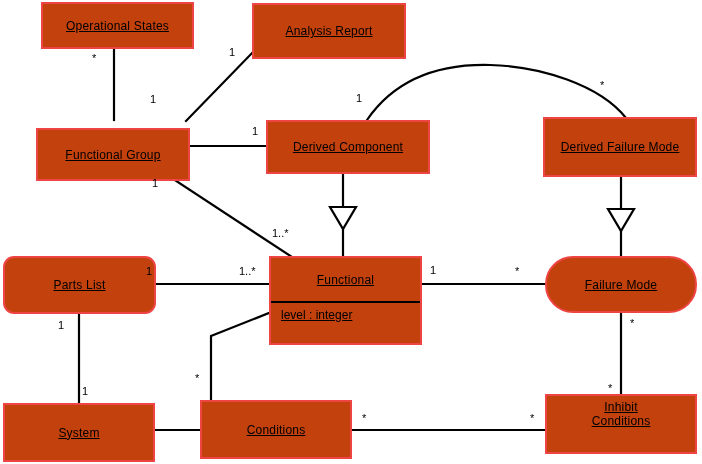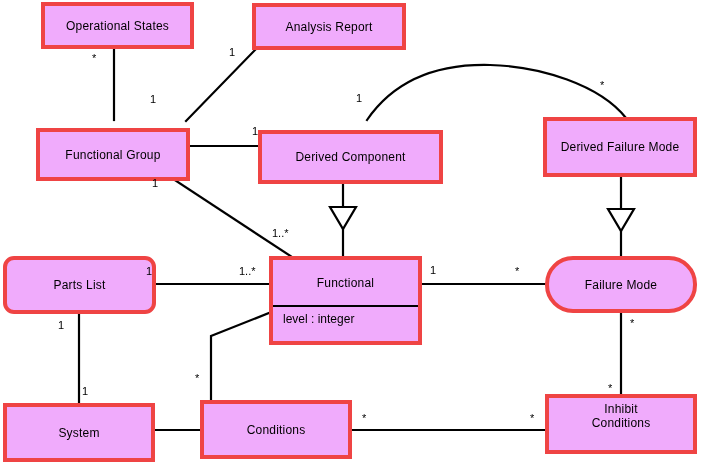--- a/index.html
+++ b/index.html
@@ -7,24 +7,25 @@
     position:relative;
     width:702px;height:464px;
     background:#ffffff;
     overflow:hidden;
     font-family:"Liberation Sans","DejaVu Sans",sans-serif;
   }
   #svg-layer{position:absolute;left:0;top:0;width:702px;height:464px;}
   .uml-class{
     position:absolute;
     box-sizing:border-box;
-    border:4px solid #ef4444;
-    background:#f0abfc;
+    border:2px solid #ef4444;
+    background:#c2410c;
     display:flex;
     flex-direction:column;
+    text-decoration:underline;
   }
   .uml-name{
     flex:1;
     display:flex;
     align-items:center;
     justify-content:center;
     text-align:center;
     font-size:12px;
     color:#000000;
     letter-spacing:0.2px;
@@ -32,21 +33,21 @@
     white-space:pre-line;
   }
   .uml-name.top-align{
     align-items:flex-start;
     padding-top:4px;
   }
   .uml-attrs{
     border-top:2px solid #000000;
     font-size:12px;
     color:#000000;
-    padding:5px 0 14px 10px;
+    padding:5px 0 20px 10px;
     text-align:left;
     line-height:15px;
   }
   .mult{
     position:absolute;
     font-size:11px;
     color:#000000;
     line-height:11px;
     white-space:nowrap;
   }
@@ -90,29 +91,29 @@
       <line x1="155" y1="430" x2="200" y2="430"></line>
 
       <line x1="352" y1="430" x2="545" y2="430"></line>
     </g>
   </svg>
 
   <div class="uml-class" style="left:41px;top:2px;width:153px;height:47px;">
     <div class="uml-name">Operational States</div>
   </div>
 
-  <div class="uml-class" style="left:252px;top:3px;width:154px;height:47px;">
+  <div class="uml-class" style="left:252px;top:3px;width:154px;height:56px;">
     <div class="uml-name">Analysis Report</div>
   </div>
 
   <div class="uml-class" style="left:36px;top:120px;width:154px;height:53px;margin-top:8px;">
     <div class="uml-name">Functional Group</div>
   </div>
 
-  <div class="uml-class" style="left:258px;top:120px;width:185px;height:54px;margin-top:10px;">
+  <div class="uml-class" style="left:266px;top:120px;width:164px;height:54px;">
     <div class="uml-name">Derived Component</div>
   </div>
 
   <div class="uml-class" style="left:543px;top:117px;width:154px;height:60px;">
     <div class="uml-name">Derived Failure Mode</div>
   </div>
 
   <div class="uml-class" style="left:3px;top:256px;width:153px;height:58px;border-radius:11px;">
     <div class="uml-name">Parts List</div>
   </div>

